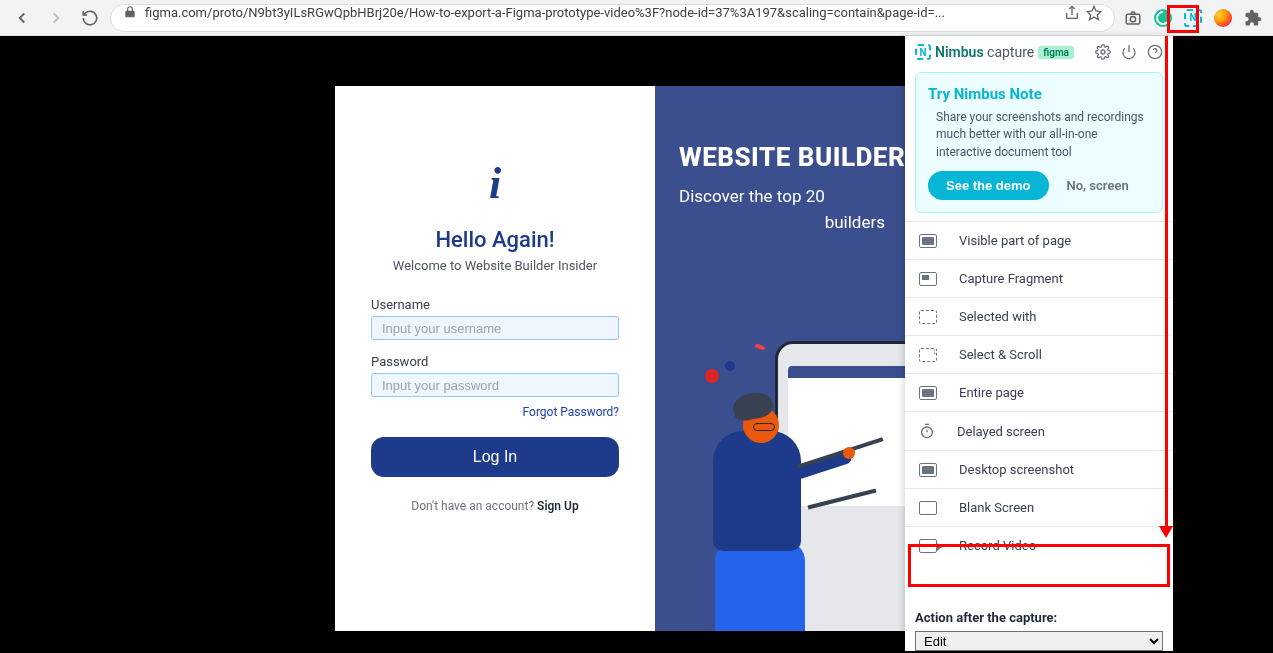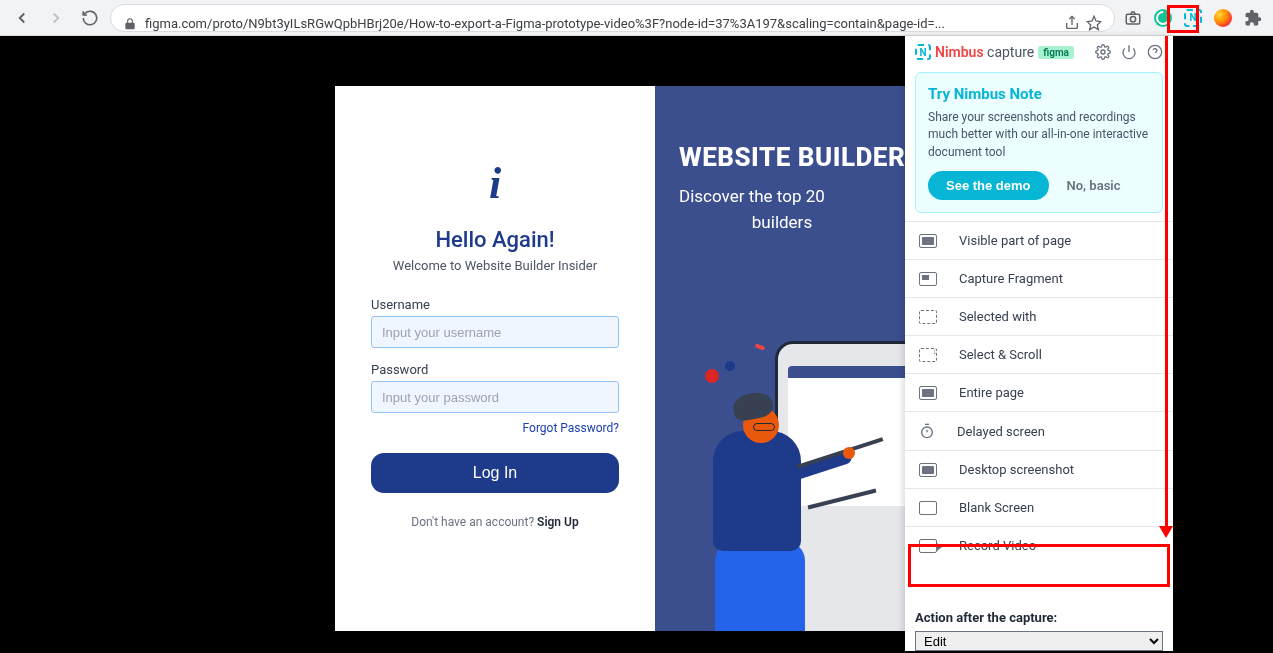--- a/index.html
+++ b/index.html
@@ -3,21 +3,21 @@
 <meta charset="utf-8">
 <style>
 * { box-sizing: border-box; margin: 0; padding: 0; }
 body { font-family: -apple-system, BlinkMacSystemFont, "Segoe UI", Roboto, Arial, sans-serif; width: 1273px; height: 653px; overflow: hidden; background: #fff; }
 
 
 .browser-toolbar { height: 36px; background: #f1f3f4; display: flex; align-items: center; padding: 0 8px; gap: 6px; border-bottom: 1px solid #dadce0; }
 .nav-btn { width: 28px; height: 28px; display: flex; align-items: center; justify-content: center; border-radius: 50%; color: #5f6368; cursor: pointer; }
 .nav-btn svg { width: 18px; height: 18px; }
 .nav-btn.disabled { color: #bdc1c6; }
-.url-bar { flex: 1; height: 28px; background: #fff; border: 1px solid #dadce0; border-radius: 14px; display: flex; align-items: flex-end; padding: 0 12px; gap: 8px; color: #5f6368; font-size: 13px; overflow: hidden; white-space: nowrap; }
+.url-bar { flex: 1; height: 28px; background: #fff; border: 1px solid #dadce0; border-radius: 14px; display: flex; align-items: flex-start; padding: 0 12px; gap: 8px; color: #5f6368; font-size: 13px; overflow: hidden; white-space: nowrap; }
 .url-bar .lock { width: 14px; height: 14px; flex-shrink: 0; }
 .url-text { flex: 1; overflow: hidden; text-overflow: ellipsis; color: #3c4043; }
 .url-actions { display: flex; align-items: center; gap: 6px; }
 .url-actions svg, .url-actions .icon { width: 16px; height: 16px; color: #5f6368; }
 .ext-icons { display: flex; align-items: center; gap: 6px; }
 .ext-icon { width: 24px; height: 24px; display: flex; align-items: center; justify-content: center; border-radius: 4px; }
 .ext-icon svg { width: 18px; height: 18px; }
 .grammarly { width:18px; height:18px; border-radius:50%; background:#15c39a; display:flex; align-items:center; justify-content:center; }
 .grammarly::after { content:''; width:10px; height:10px; border:2px solid #fff; border-top-color:transparent; border-radius:50%; transform:rotate(45deg); }
 .nimbus-ext { border:2px dashed #00b8d9; border-radius:3px; width:18px; height:18px; display:flex; align-items:center; justify-content:center; color:#00b8d9; font-size:10px; font-weight:bold; }
@@ -36,21 +36,21 @@
 .content { position:relative; height: calc(653px - 36px); background:#000; }
 .viewport { position:absolute; top:50px; left:335px; width:570px; height:545px; display:flex; background:#fff; }
 
 
 .login-pane { width: 320px; background:#fff; padding: 72px 36px 0; display:flex; flex-direction:column; align-items:center; }
 .logo-i { font-size:44px; font-weight:800; color:#1e3a8a; font-style:italic; margin-bottom:18px; font-family: Georgia, serif;}
 .hello { font-size:22px; font-weight:500; color:#1e3a8a; margin-bottom:6px; }
 .welcome-sub { font-size:13px; color:#4b5563; margin-bottom:24px; }
 .field { width:100%; margin-bottom:14px; }
 .field-label { font-size:13px; color:#374151; margin-bottom:4px; display:block; }
-.field input { width:100%; height:32px; border:1px solid #93c5fd; background:#eff6ff; border-radius:3px; padding:0 10px; font-size:13px; color:#374151; }
+.field input { width:100%; height:24px; border:1px solid #93c5fd; background:#eff6ff; border-radius:3px; padding:0 10px; font-size:13px; color:#374151; }
 .field input::placeholder { color:#9ca3af; }
 .forgot { font-size:12px; color:#1e40af; align-self:flex-end; margin-top:-6px; margin-bottom:18px; cursor:pointer; }
 .login-btn { width:100%; height:40px; background:#1e3a8a; color:#fff; border:none; border-radius:13px; font-size:16px; font-weight:500; cursor:pointer; }
 .signup-row { font-size:12px; color:#6b7280; margin-top:22px; }
 .signup-row .signup { color:#1f2937; font-weight:600; cursor:pointer; }
 
 
 .hero-pane { flex:1; background:#3b4f8f; color:#fff; padding:56px 20px 0 24px; position:relative; overflow:hidden; }
 .hero-title { font-size:26px; font-weight:800; letter-spacing:0.5px; margin-bottom:12px; white-space:nowrap; }
 .hero-sub { font-size:17px; line-height:1.5; white-space:nowrap; }
@@ -74,28 +74,28 @@
 .c4 { background:#dc2626; left:40px; bottom:248px; width:14px;height:14px; }
 .c5 { background:#1e3a8a; left:120px; bottom:276px; width:16px; height:6px; border-radius:3px; transform:rotate(-16deg); }
 
 
 .panel { position:absolute; top:0; right:100px; width:268px; background:#fff; height:615px; box-shadow:-2px 0 6px rgba(0,0,0,0.15); z-index:100; display:flex; flex-direction:column; }
 .black-right { position:absolute; top:0; right:0; width:100px; height:100%; background:#000; }
 .panel-header { display:flex; align-items:center; padding:8px 10px; gap:6px; }
 .panel-logo { display:flex; align-items:center; gap:4px; }
 .panel-logo .nimbus-ext { width:16px; height:16px; }
 .panel-logo-text { font-size:14px; color:#4b5563; }
-.panel-logo-text b { color:#ef4444; font-weight:600; }
+.panel-logo-text b { color:#0f766e; font-weight:600; }
 .badge-basic { background:#a7f3d0; color:#047857; font-size:10px; padding:1px 5px; border-radius:3px; font-weight:600; }
 .panel-header-icons { margin-left:auto; display:flex; gap:10px; color:#6b7280; }
 .panel-header-icons svg { width:16px; height:16px; cursor:pointer; }
 
 .promo { margin:4px 10px 8px; background:#ecfeff; border:1px solid #a5f3fc; border-radius:6px; padding:12px; }
 .promo-title { color:#06b6d4; font-size:15px; font-weight:700; margin-bottom:6px; }
-.promo-text { font-size:12px; color:#475569; line-height:1.45; margin-bottom:10px; }
+.promo-text { font-size:12px; color:#475569; line-height:1.45; margin-bottom:10px;margin-left:8px; }
 .promo-actions { display:flex; align-items:center; gap:18px; }
 .demo-btn { background:#06b6d4; color:#fff; border:none; border-radius:16px; padding:7px 18px; font-size:13px; font-weight:600; cursor:pointer; }
 .no-thanks { color:#6b7280; font-size:13px; font-weight:600; cursor:pointer; }
 
 .options { flex:1; overflow:hidden; }
 .option { display:flex; align-items:center; gap:22px; padding:11px 14px; border-top:1px solid #e5e7eb; font-size:13px; color:#374151; cursor:pointer; }
 .opt-icon { width:18px; height:14px; border:1.5px solid #6b7280; border-radius:2px; position:relative; flex-shrink:0; }
 .opt-icon.filled::after { content:''; position:absolute; inset:2px; background:#6b7280; border-radius:1px; }
 .opt-icon.frag::after { content:''; position:absolute; left:2px; top:2px; width:7px; height:5px; background:#6b7280; }
 .opt-icon.sel { border-style:dashed; }
@@ -197,21 +197,21 @@
       <div class="forgot">Forgot Password?</div>
       <button class="login-btn">Log In</button>
       <div class="signup-row">
         <span>Don't have an account? </span><span class="signup">Sign Up</span>
       </div>
     </div>
 
     <div class="hero-pane">
       <div class="hero-title">WEBSITE BUILDER</div>
       <div class="hero-sub">Discover the top 20</div>
-      <div class="hero-sub" style="text-align:center">builders</div>
+      <div class="hero-sub" style="text-align:right">builders</div>
       <div class="illus">
         <div class="confetti c1"></div>
           <div class="confetti c2"></div>
           <div class="confetti c3"></div>
           <div class="confetti c4"></div>
           <div class="confetti c5"></div>
         <div class="phone">
             <div class="phone-inner">
               <div class="phone-bar"></div>
             </div>
@@ -251,21 +251,21 @@
             <line x1="12" y1="17" x2="12" y2="17"></line>
           </svg>
       </div>
     </div>
 
     <div class="promo">
       <div class="promo-title">Try Nimbus Note</div>
       <div class="promo-text">Share your screenshots and recordings much better with our all-in-one interactive document tool</div>
       <div class="promo-actions">
         <button class="demo-btn">See the demo</button>
-        <span class="no-thanks">No, basic</span>
+        <span class="no-thanks">No, screen</span>
       </div>
     </div>
 
     <div class="options">
       <div class="option">
           <span class="opt-icon filled"></span>
           <span>Visible part of page</span>
         </div>
       <div class="option">
           <span class="opt-icon frag"></span>

